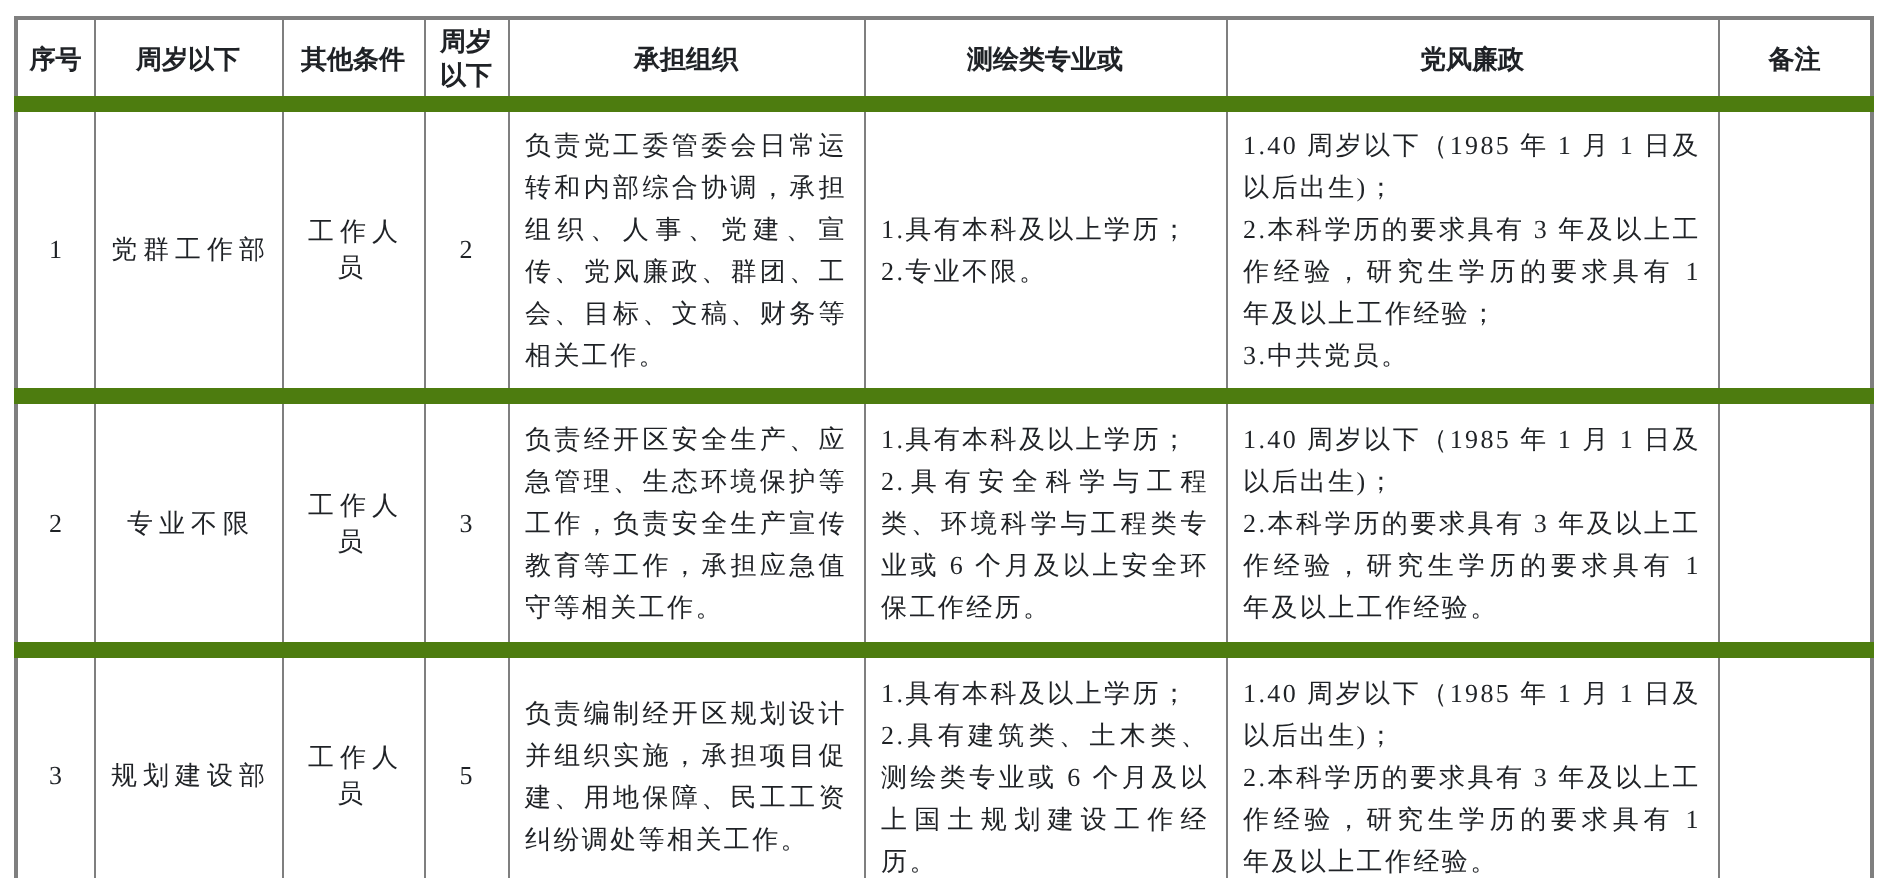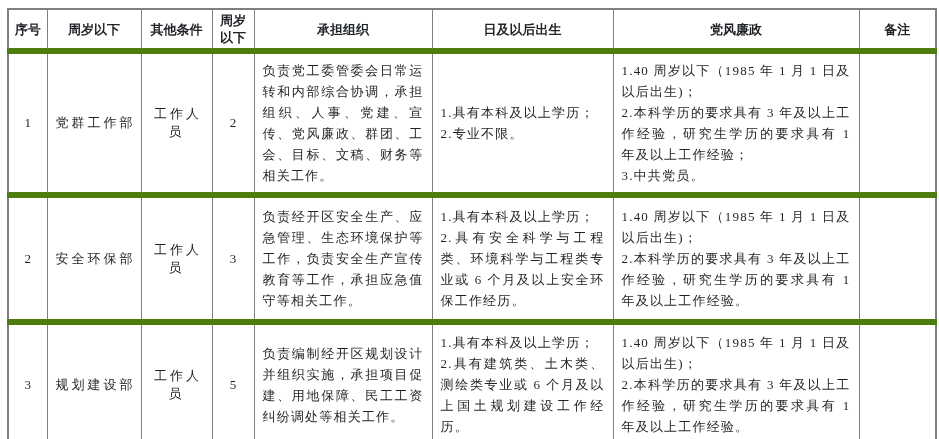--- a/index.html
+++ b/index.html
@@ -23,21 +23,21 @@
     font-size: 13px;
   }
   thead th {
     font-weight: bold;
     text-align: center;
     height: 42px;
     padding: 2px 3px;
     border-bottom: 2px solid #7f7f7f;
     line-height: 17px;
   }
-  tbody td { border-top: 6px solid #4d7c0f; }
+  tbody td { border-top: 8px solid #4d7c0f; }
   td.center { text-align: center; padding: 2px; }
   td.spread { letter-spacing: 3px; text-indent: 3px; }
   td.para {
     text-align: justify;
     padding: 6px 8px;
     line-height: 21px;
     letter-spacing: 1.2px;
     white-space: pre-line;
   }
   tr.r1 { height: 130px; }
@@ -59,42 +59,42 @@
         <col style="width:246px">
         <col style="width:77px">
     </colgroup>
     <thead>
       <tr>
         <th>序号</th>
         <th>周岁以下</th>
         <th>其他条件</th>
         <th>周岁以下</th>
         <th>承担组织</th>
-        <th>日及以后出生</th>
+        <th>测绘类专业或</th>
         <th>党风廉政</th>
         <th>备注</th>
       </tr>
     </thead>
     <tbody>
       <tr class="r1">
         <td class="center">1</td>
         <td class="center spread">党群工作部</td>
         <td class="center spread">工作人员</td>
         <td class="center">2</td>
         <td class="para">负责党工委管委会日常运转和内部综合协调，承担组织、人事、党建、宣传、党风廉政、群团、工会、目标、文稿、财务等相关工作。</td>
         <td class="para">1.具有本科及以上学历；
 2.专业不限。</td>
         <td class="para">1.40 周岁以下（1985 年 1 月 1 日及以后出生)；
 2.本科学历的要求具有 3 年及以上工作经验，研究生学历的要求具有 1 年及以上工作经验；
 3.中共党员。</td>
         <td class="center"></td>
       </tr>
       <tr class="r2">
         <td class="center">2</td>
-        <td class="center spread">安全环保部</td>
+        <td class="center spread">专业不限</td>
         <td class="center spread">工作人员</td>
         <td class="center">3</td>
         <td class="para">负责经开区安全生产、应急管理、生态环境保护等工作，负责安全生产宣传教育等工作，承担应急值守等相关工作。</td>
         <td class="para">1.具有本科及以上学历；
 2.具有安全科学与工程类、环境科学与工程类专业或 6 个月及以上安全环保工作经历。</td>
         <td class="para">1.40 周岁以下（1985 年 1 月 1 日及以后出生)；
 2.本科学历的要求具有 3 年及以上工作经验，研究生学历的要求具有 1 年及以上工作经验。</td>
         <td class="center"></td>
       </tr>
       <tr class="r3">

